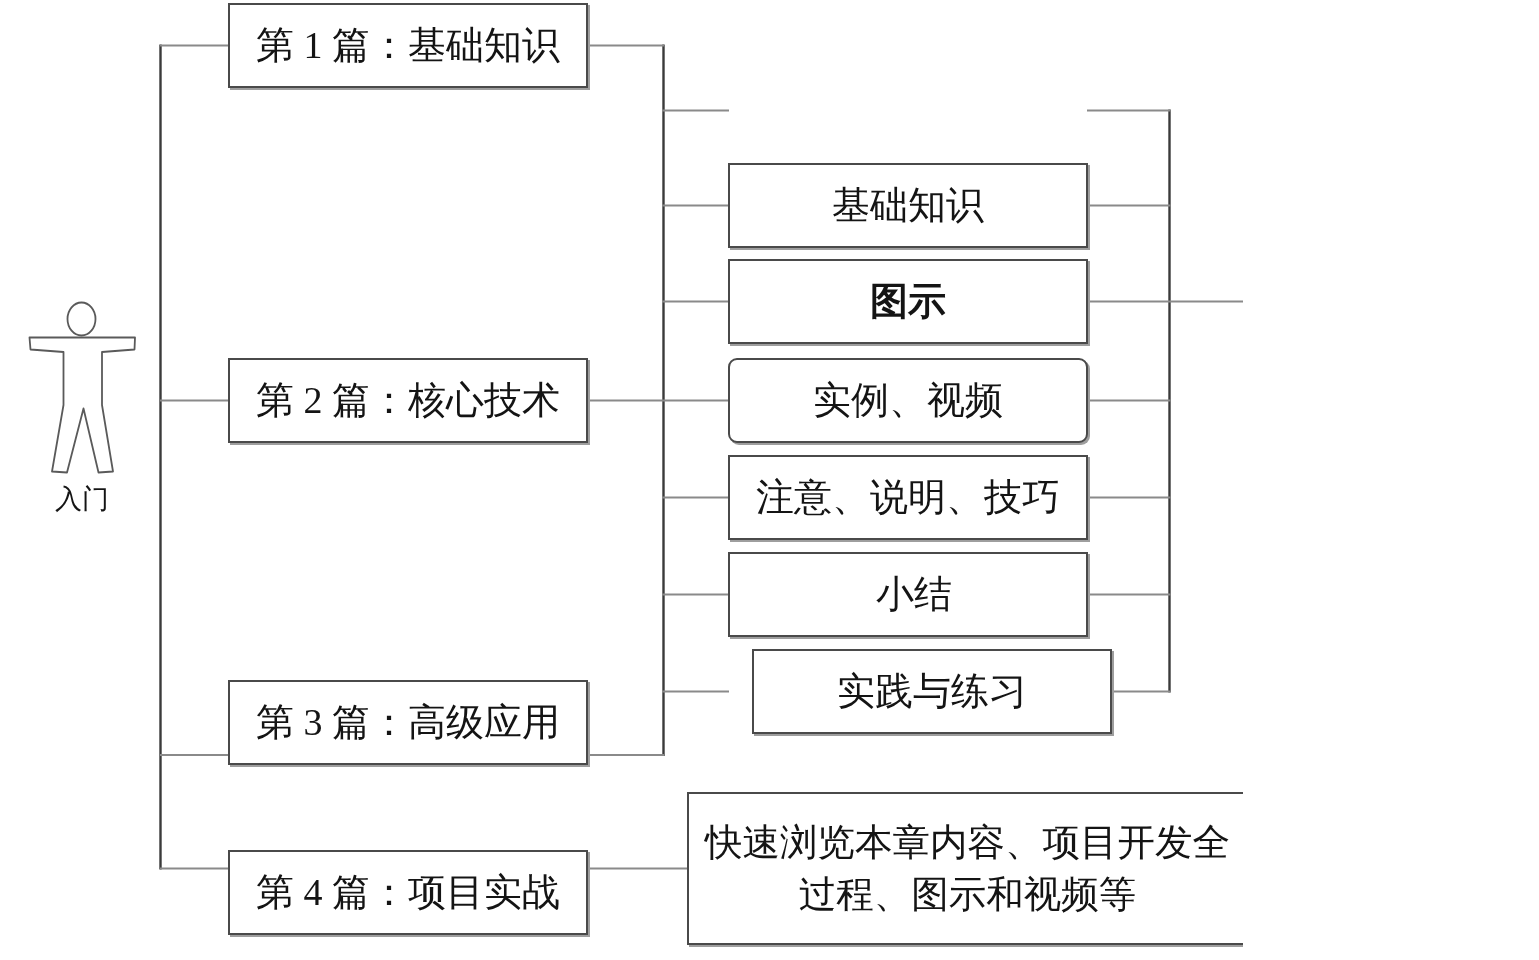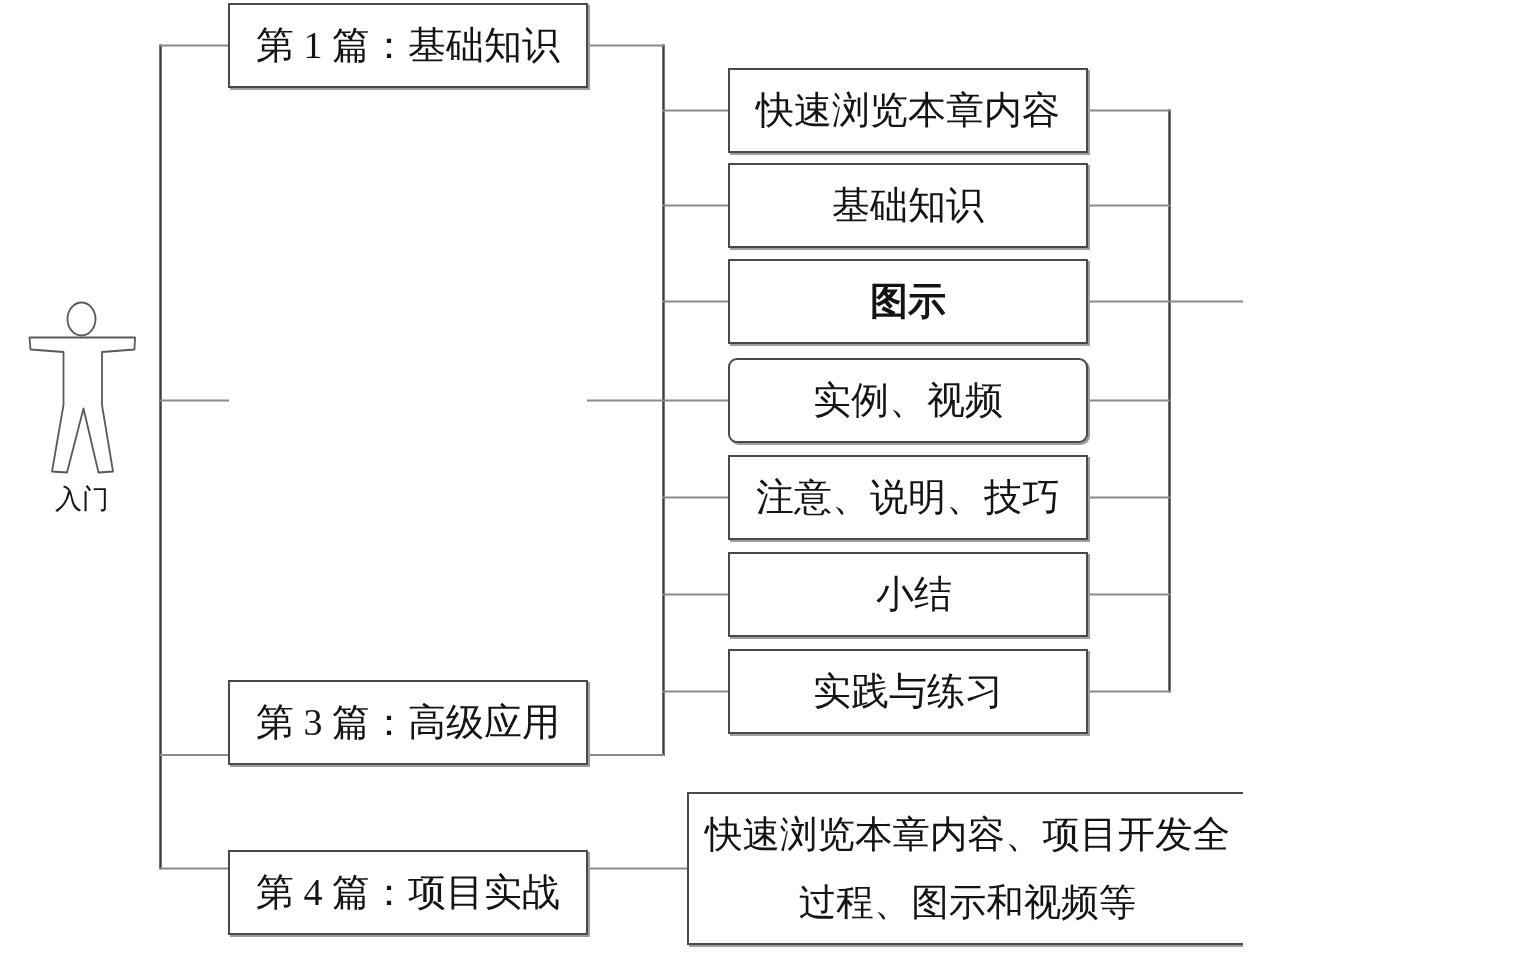--- a/index.html
+++ b/index.html
@@ -33,21 +33,21 @@
     font-size: 38px;
     line-height: 1.3;
     z-index: 2;
     white-space: nowrap;
   }
   .chapter-box { left: 228px; width: 360px; height: 85px; }
   .feature-box { left: 728px; width: 360px; height: 85px; }
   #project-box {
     left: 687px; top: 792px; width: 561px; height: 153px;
     font-size: 37.5px;
-    line-height: 68px;
+    line-height: 52px;
     padding: 0 8px;
     white-space: normal;
     align-items: center;
   }
   .fig-label {
     position: absolute;
     text-align: center;
     font-size: 27px;
     z-index: 2;
   }
@@ -135,29 +135,29 @@
       <polygon points="1433.8,500.6 1484.8,502.1 1483.2,504.6 1431.2,503" fill="#9c9c9c"></polygon>
       <polygon points="1447,506 1464,506.5 1463,509 1445.6,508.4" fill="#888888"></polygon>
       <polygon points="1470,506.7 1477.5,506.9 1476.7,508.9 1469.2,508.6" fill="#888888"></polygon>
       <polygon points="1420,509 1480,511 1479,515.2 1419,512.8" fill="#070707"></polygon>
       <line x1="1424" y1="511.4" x2="1436" y2="511.8" stroke="#aaaaaa" stroke-width="1.2"></line>
       <path d="M 1486.5 450.5 L 1487.3 456 M 1490.8 450.8 L 1491.4 455.6" stroke="#e8821e" stroke-width="2" stroke-linecap="round"></path>
     </g>
   </svg>
 
   <div class="box chapter-box" style="top:3px;">第 1 篇：基础知识</div>
+  <div class="box chapter-box" style="top:358px;">第 2 篇：核心技术</div>
   <div class="box chapter-box" style="top:680px;">第 3 篇：高级应用</div>
   <div class="box chapter-box" style="top:850px;text-align:right;">第 4 篇：项目实战</div>
 
-  <div class="box feature-box" style="top:68px;">快速浏览本章内容</div>
   <div class="box feature-box" style="top:163px;">基础知识</div>
   <div class="box feature-box" style="top:259px;font-weight:bold;">图示</div>
   <div class="box feature-box" style="top:358px;border-radius:9px;">实例、视频</div>
   <div class="box feature-box" style="top:455px;">注意、说明、技巧</div>
   <div class="box feature-box" style="top:552px;padding-left:12px;">小结</div>
-  <div class="box feature-box" style="top:649px;">实践与练习</div>
+  <div class="box feature-box" style="top:649px;margin-left:24px;">实践与练习</div>
 
   <div class="box" id="project-box">快速浏览本章内容、项目开发全过程、图示和视频等</div>
 
   <div class="fig-label" id="beginner-label">入门</div>
   <div class="fig-label" id="expert-label">高手</div>
 
 </div>
 
 </body></html>

